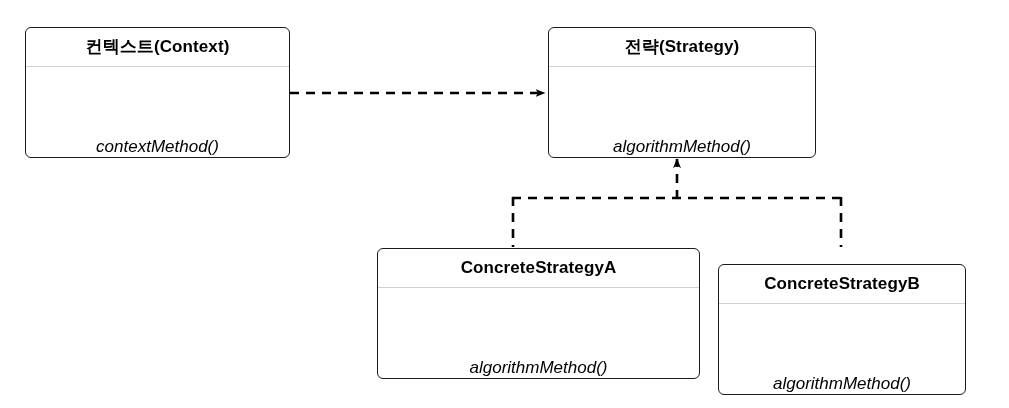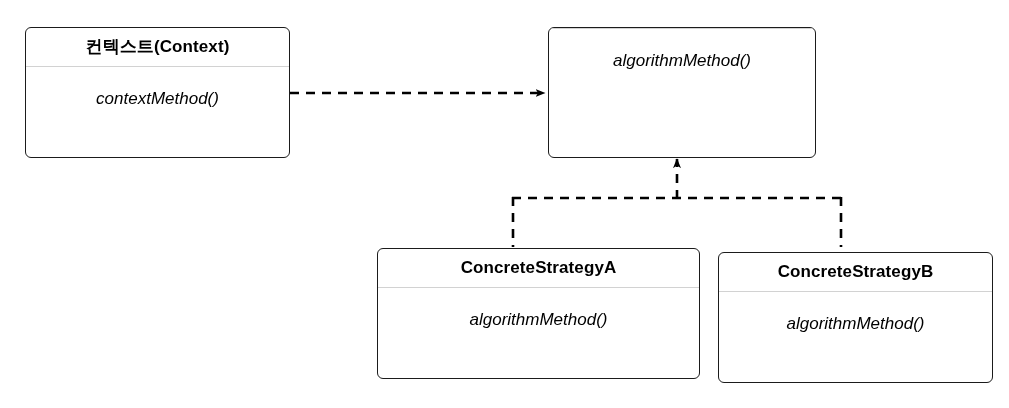--- a/index.html
+++ b/index.html
@@ -48,36 +48,36 @@
     white-space: nowrap;
   }
   .uml-divider {
     height: 0;
     border-top: 1.6px solid #d2d2d2;
     margin: 0;
   }
   .uml-class-body {
     flex: 1 1 auto;
     display: flex;
-    align-items: flex-start;
+    align-items: flex-end;
     justify-content: center;
     padding-top: 22px;
   }
   .uml-method {
     font-style: italic;
     font-size: 17px;
     color: #000000;
     white-space: nowrap;
   }
 
   
   #box-context      { left: 25px;  top: 27px;  width: 265px; height: 131px; }
   #box-strategy     { left: 548px; top: 27px;  width: 268px; height: 131px; }
   #box-concrete-a   { left: 377px; top: 248px; width: 323px; height: 131px; }
-  #box-concrete-b   { left: 718px; top: 252px; width: 275px; height: 131px; }
+  #box-concrete-b   { left: 718px; top: 264px; width: 248px; height: 131px; }
 </style>
 </head>
 <body>
 
 <div id="diagram-canvas">
 
   <svg id="connector-layer" viewBox="0 0 1009 408" width="1009" height="408">
     <defs>
       <marker id="arrow-open" markerWidth="11" markerHeight="11" refX="9.5" refY="4" orient="auto" markerUnits="userSpaceOnUse">
         <path d="M0,0 L10,4 L0,8 L2.6,4 Z" fill="#000000"></path>
@@ -105,20 +105,21 @@
 
   <div class="uml-class" id="box-context">
     <div class="uml-class-title">컨텍스트(Context)</div>
     <div class="uml-divider"></div>
     <div class="uml-class-body">
       <span class="uml-method">contextMethod()</span>
     </div>
   </div>
 
   <div class="uml-class" id="box-strategy">
+    <div class="uml-class-title">전략(Strategy)</div>
     <div class="uml-divider"></div>
     <div class="uml-class-body">
       <span class="uml-method">algorithmMethod()</span>
     </div>
   </div>
 
   <div class="uml-class" id="box-concrete-a">
     <div class="uml-class-title">ConcreteStrategyA</div>
     <div class="uml-divider"></div>
     <div class="uml-class-body">

